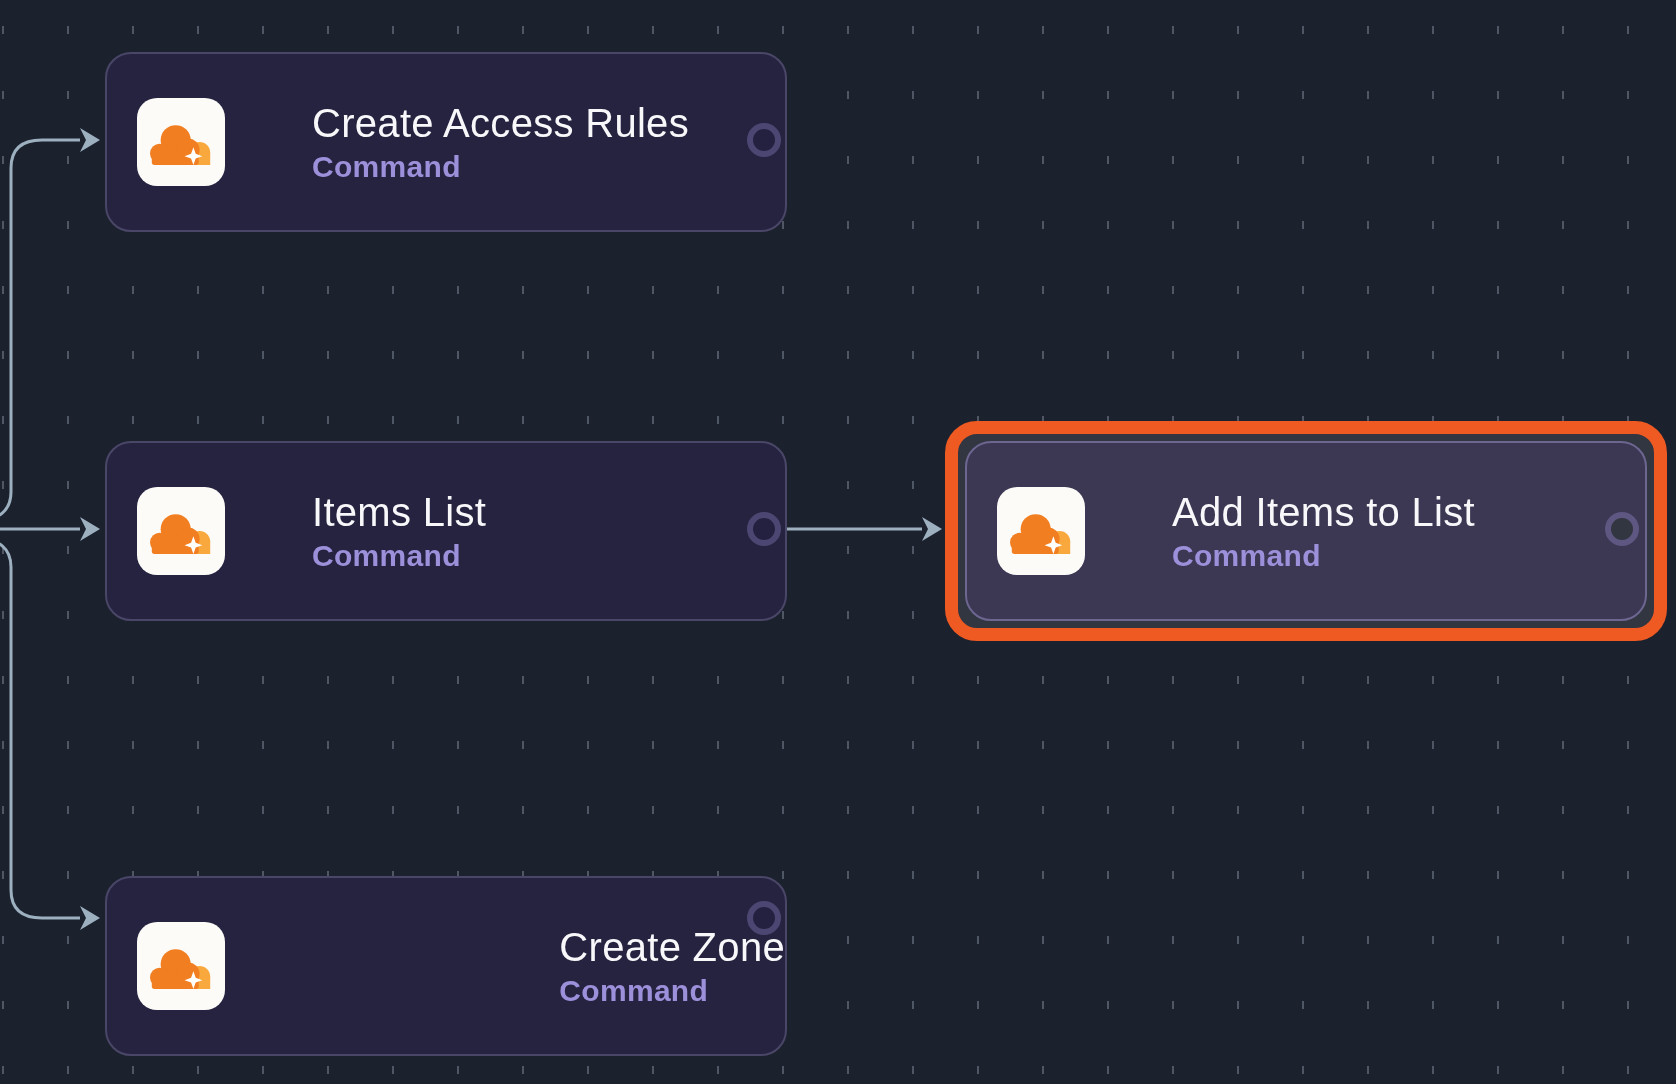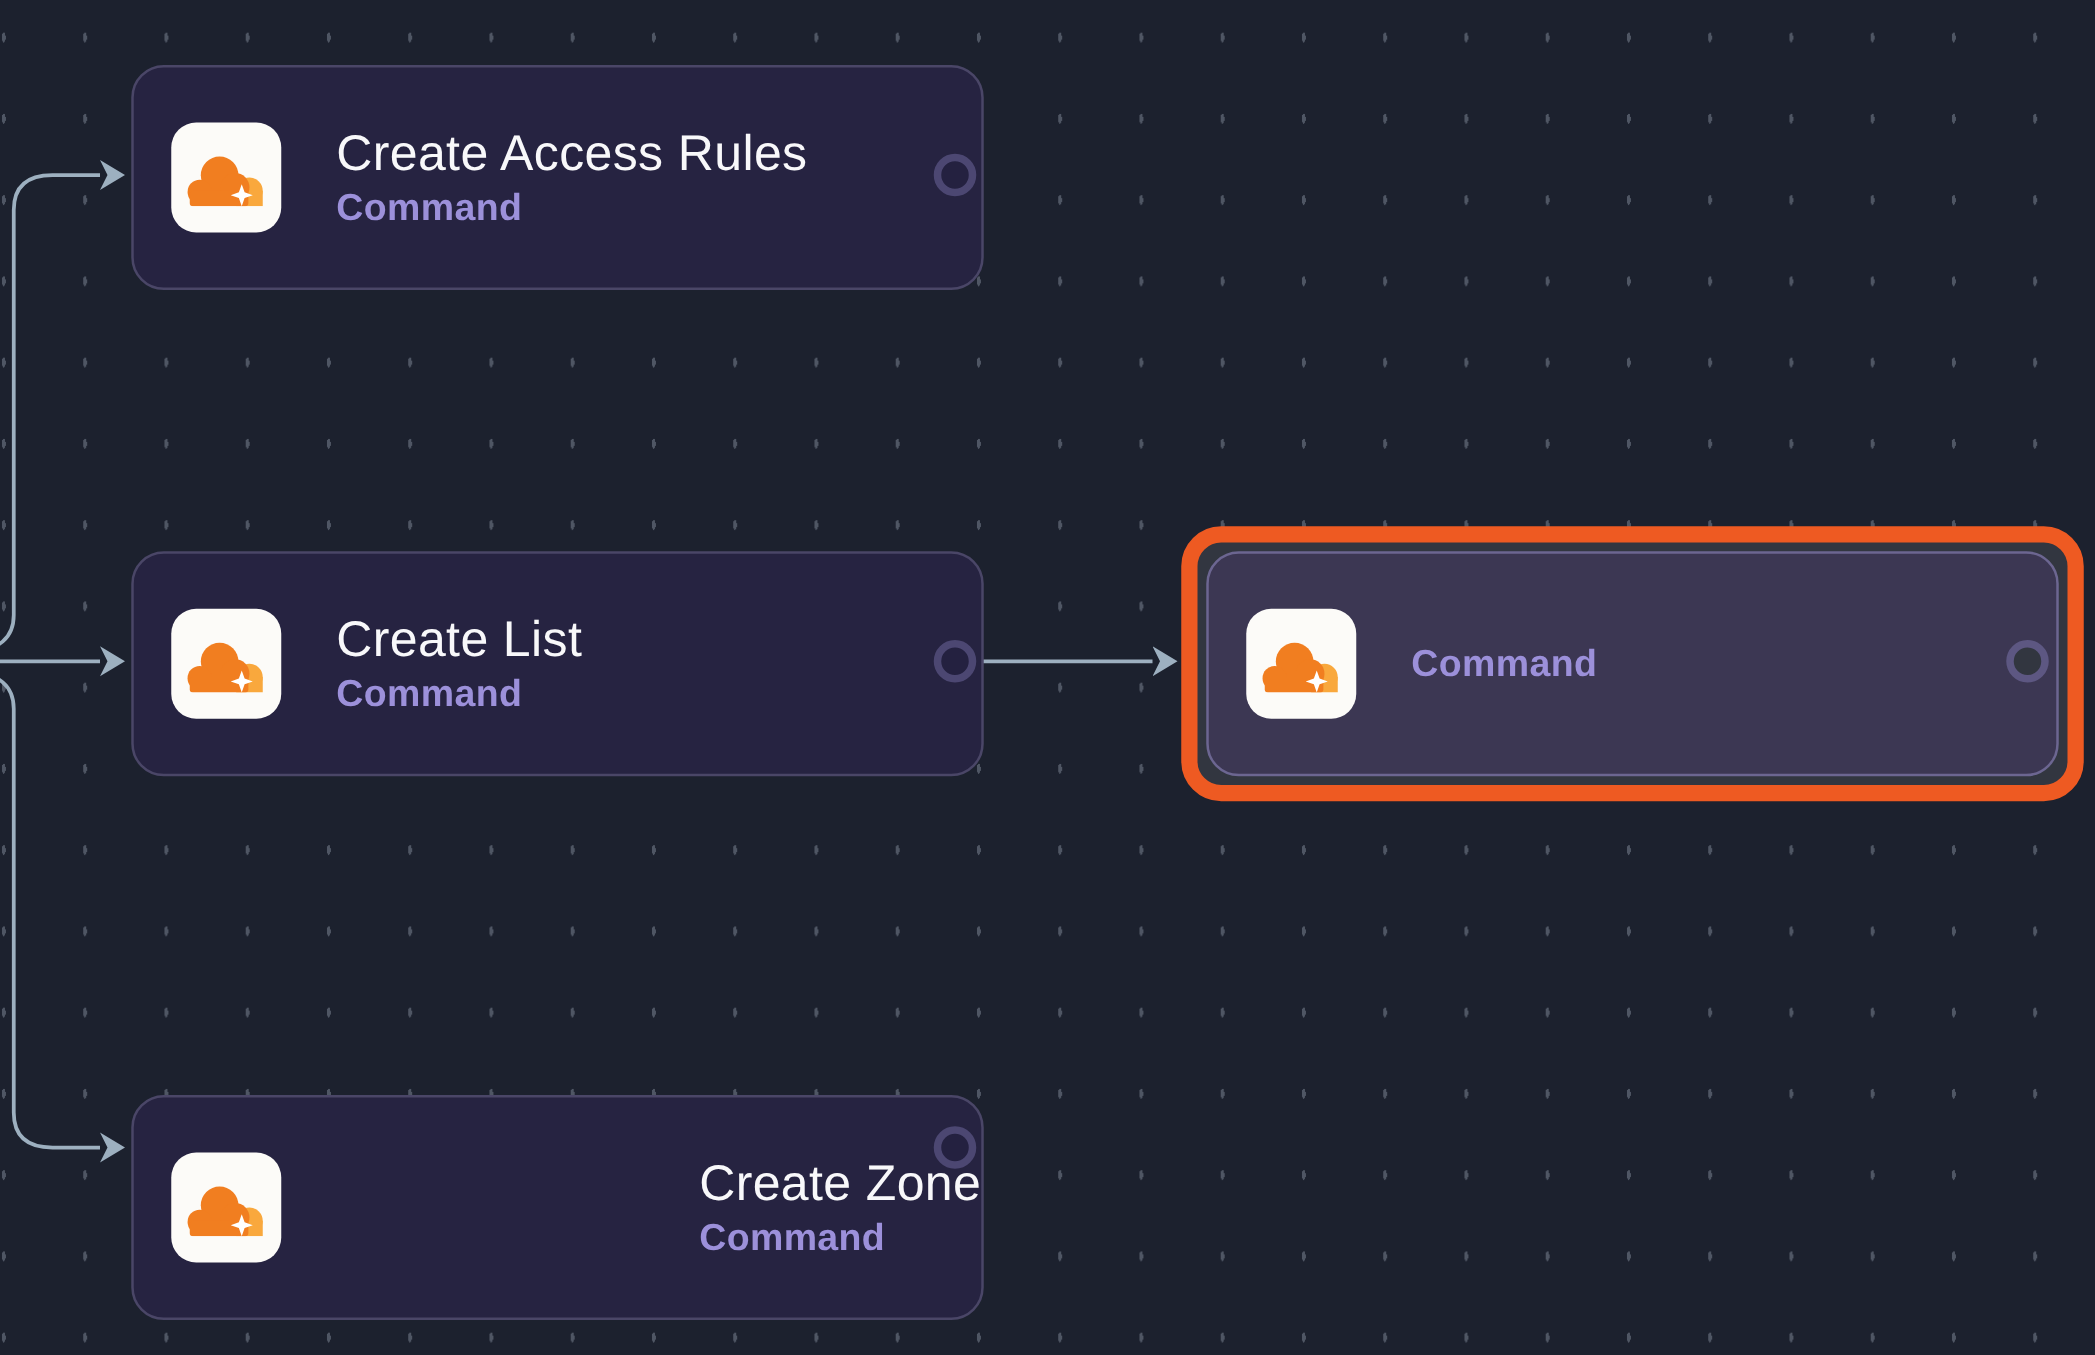--- a/index.html
+++ b/index.html
@@ -20,20 +20,21 @@
   .node{
     position:absolute;
     width:648px;height:176px;
     box-sizing:content-box;
     background:var(--node-bg,#262341);
     border:2px solid var(--node-border,#4a4667);
     border-radius:26px;
     display:flex;align-items:center;
     padding-left:30px;
     z-index:2;
+    gap:43px;
   }
   .node.selected{
     position:relative;left:0;top:0;
     background:var(--node-selected-bg,#3c3753);
     border-color:var(--node-selected-border,#6c6691);
   }
   .selection{
     position:absolute;left:945px;top:421px;
     border:13px solid var(--accent-orange,#ee5a22);
     background:var(--selection-gap,#323640);
@@ -116,39 +117,40 @@
         <circle class="cf-light" cx="57" cy="38" r="12"></circle>
         <rect class="cf-light" x="45" y="38" width="24" height="14"></rect>
         <circle class="cf-dark" cx="30" cy="24" r="17"></circle>
         <circle class="cf-dark" cx="12" cy="39" r="11"></circle>
         <circle class="cf-dark" cx="44" cy="35" r="13"></circle>
         <rect class="cf-dark" x="3" y="38" width="53" height="14" rx="3"></rect>
         <path class="cf-star" d="M50 32 l2.6 7.4 L60 42 l-7.4 2.6 L50 52 l-2.6-7.4 L40 42 l7.4-2.6 Z"></path>
       </svg>
     </div>
     <div class="node-text">
-      <div class="node-title">Create List</div>
+      <div class="node-title">Items List</div>
       <div class="node-subtitle">Command</div>
     </div>
   </div>
 
   <div class="selection">
     <div class="node selected">
       <div class="icon-tile">
         <svg viewBox="0 0 72 52">
           <circle class="cf-light" cx="57" cy="38" r="12"></circle>
           <rect class="cf-light" x="45" y="38" width="24" height="14"></rect>
           <circle class="cf-dark" cx="30" cy="24" r="17"></circle>
           <circle class="cf-dark" cx="12" cy="39" r="11"></circle>
           <circle class="cf-dark" cx="44" cy="35" r="13"></circle>
           <rect class="cf-dark" x="3" y="38" width="53" height="14" rx="3"></rect>
           <path class="cf-star" d="M50 32 l2.6 7.4 L60 42 l-7.4 2.6 L50 52 l-2.6-7.4 L40 42 l7.4-2.6 Z"></path>
         </svg>
       </div>
       <div class="node-text">
+        <div class="node-title">Add Items to List</div>
         <div class="node-subtitle">Command</div>
       </div>
     </div>
   </div>
 
   <div class="node" style="left:105px;top:876px;justify-content:space-between;">
     <div class="icon-tile">
       <svg viewBox="0 0 72 52">
         <circle class="cf-light" cx="57" cy="38" r="12"></circle>
         <rect class="cf-light" x="45" y="38" width="24" height="14"></rect>

